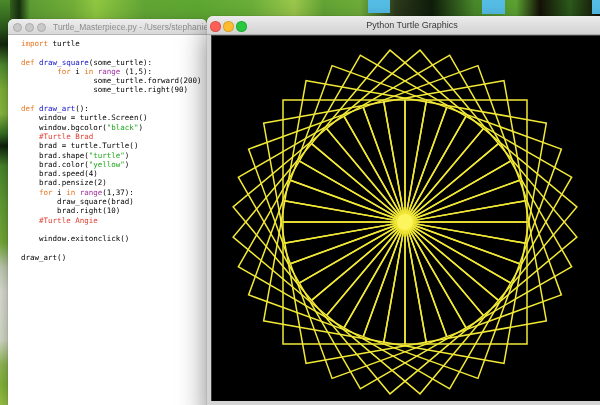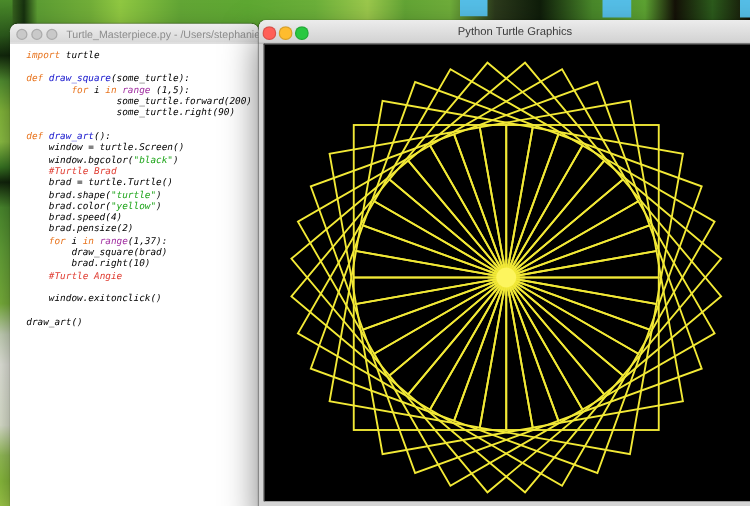--- a/index.html
+++ b/index.html
@@ -45,21 +45,21 @@
   }
   .editor-content{
     position:absolute;top:16px;bottom:0;left:0;right:0;background:#ffffff;
     overflow:hidden;
   }
   .code-area{
     padding:4px 0 0 13px;
     font-family:"DejaVu Sans Mono","Liberation Mono",monospace;
     font-size:7.5px;line-height:9.3px;white-space:pre;color:#000;
   }
-  .code-line{height:9.3px;font-style:italic;}
+  .code-line{height:9.3px;}
   
   .turtle-window{
     position:absolute;left:207px;top:16px;width:410px;height:395px;
     border-radius:6px 6px 0 0;background:#d4d4d4;
     box-shadow:0 12px 28px rgba(0,0,0,.5), 0 0 1px rgba(0,0,0,.45);
   }
   .turtle-titlebar{
     position:relative;height:18px;border-radius:6px 6px 0 0;
     background:linear-gradient(180deg,#ececec,#d2d2d2);
     border-bottom:1px solid #ababab;

